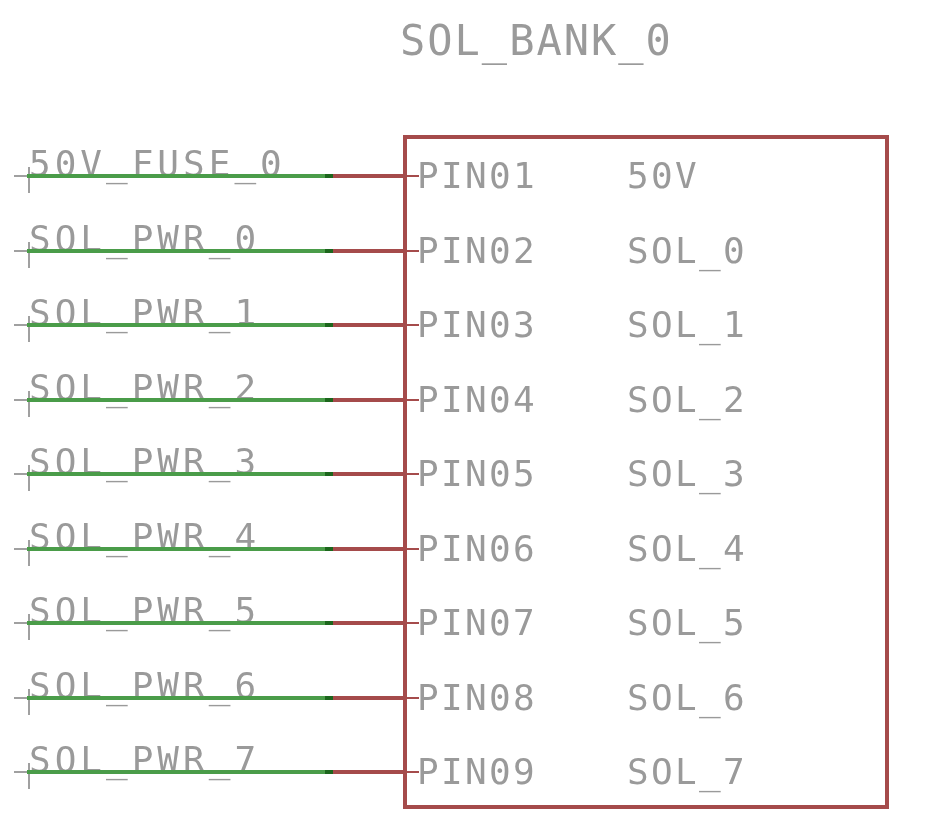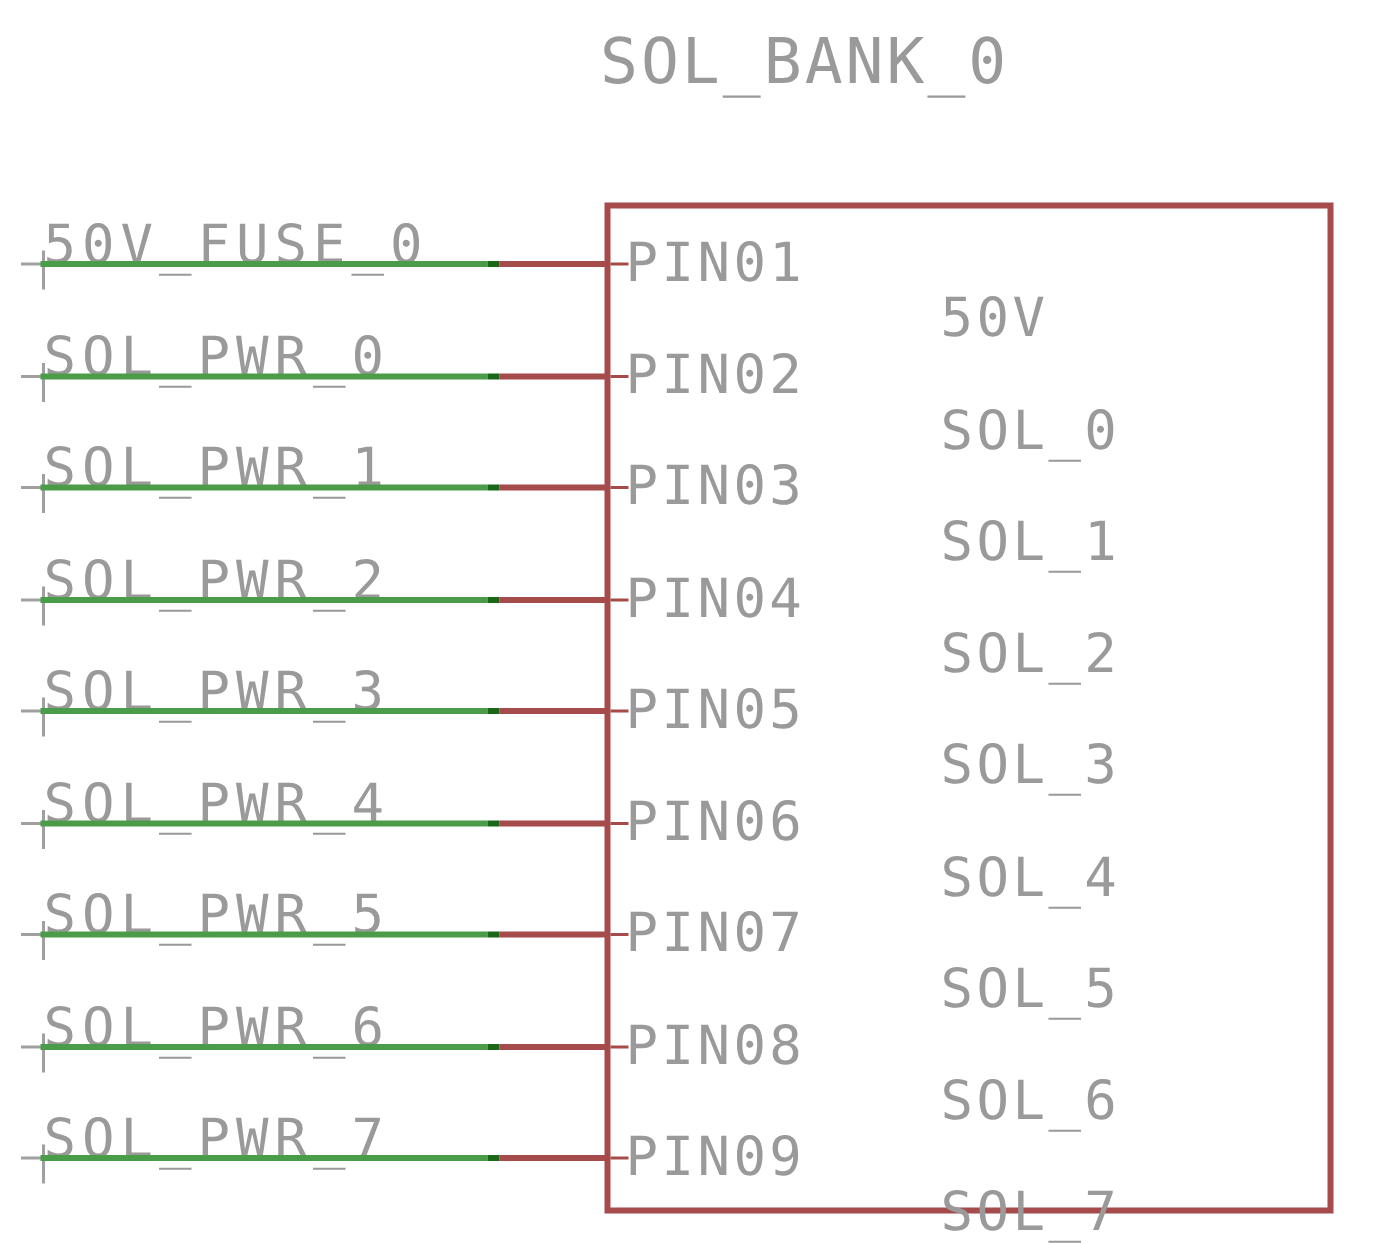--- a/index.html
+++ b/index.html
@@ -120,21 +120,20 @@
     letter-spacing: 2.3px;
     white-space: pre;
   }
   .pin-name {
     left: 627px;
     top: -18px;
     font-size: 36px;
     line-height: 36px;
     letter-spacing: 2.3px;
     white-space: pre;
-    margin-top: 37px;
   }
 </style>
 </head>
 <body>
 
 <div class="canvas">
 
   <div class="component-title">SOL_BANK_0</div>
 
 

